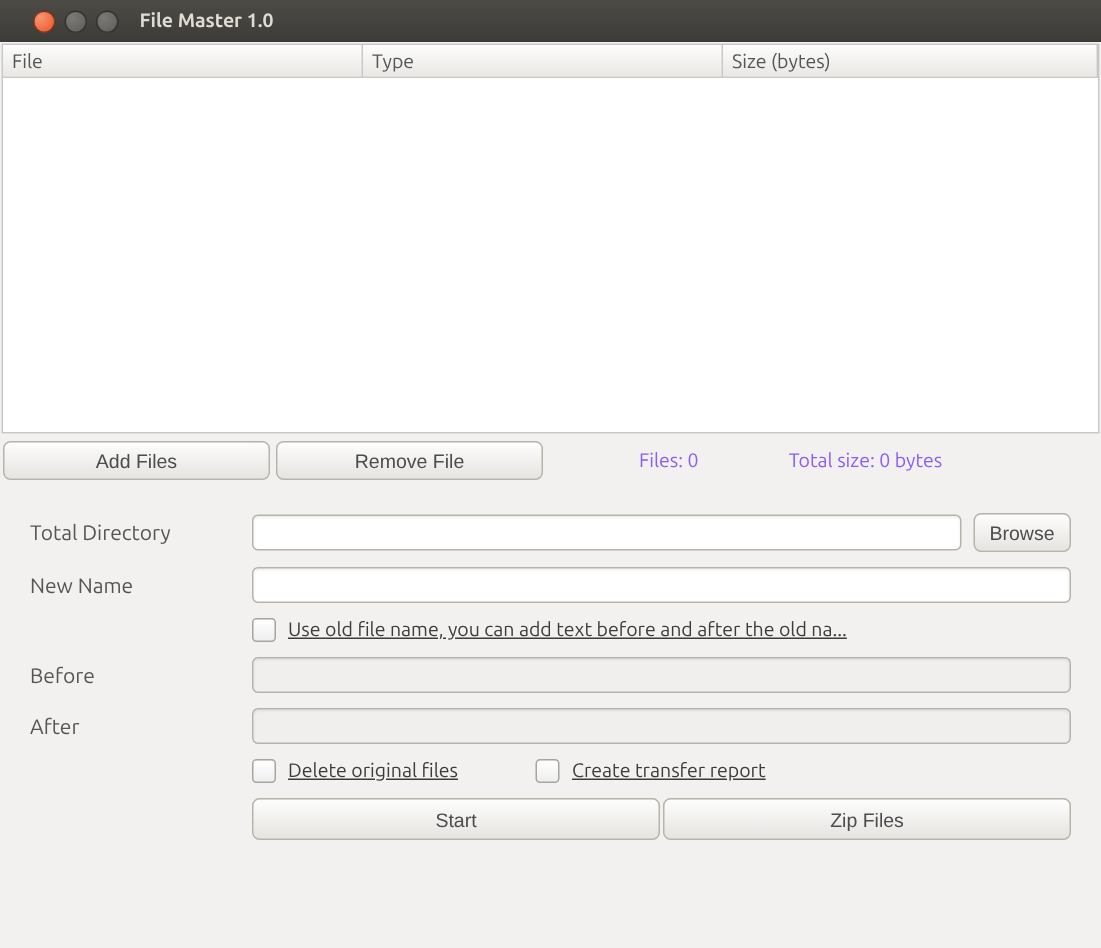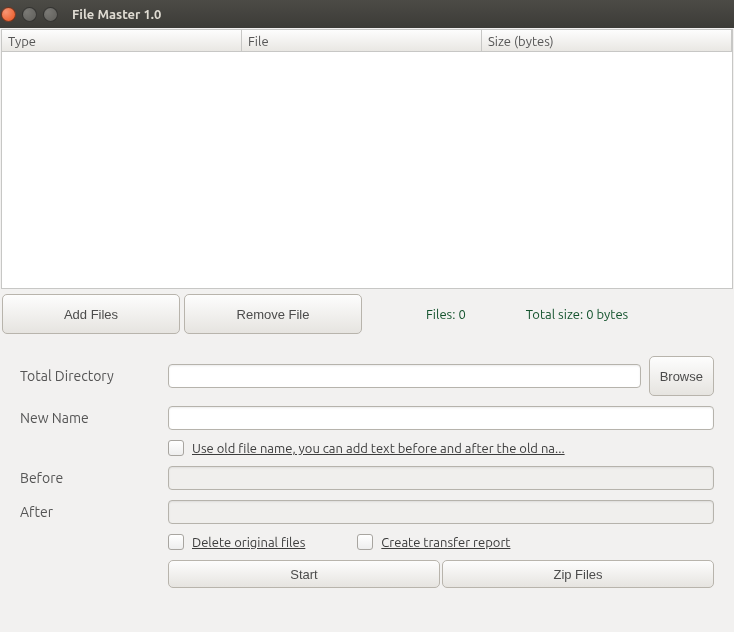--- a/index.html
+++ b/index.html
@@ -1,35 +1,35 @@
 <!DOCTYPE html>
 <html><head>
 <meta charset="utf-8">
 <style>
 * { box-sizing: border-box; margin: 0; padding: 0; }
 body { font-family: "Ubuntu", "Segoe UI", sans-serif; font-size: 13px; color: #3c3c3c; background: #f2f1f0; width: 734px; height: 632px; overflow: hidden; }
-.titlebar { height: 28px; background: linear-gradient(to bottom, #4c4b46, #3c3b37); display: flex; align-items: center; padding: 0 1px; gap: 6px; }
+.titlebar { height: 28px; background: linear-gradient(to bottom, #4c4b46, #3c3b37); display: flex; align-items: center; padding: 0 22px; gap: 6px; }
 .window-controls { display: flex; gap: 6px; }
 .window-btn { width: 15px; height: 15px; border-radius: 50%; border: 1px solid rgba(0,0,0,0.5); display: flex; align-items: center; justify-content: center; }
 .window-btn.close { background: radial-gradient(circle at 30% 30%, #f79674, #e95420); }
 .window-btn.min { background: radial-gradient(circle at 30% 30%, #7a7975, #5f5e5a); }
 .window-btn.max { background: radial-gradient(circle at 30% 30%, #7a7975, #5f5e5a); }
 .title { color: #dfdbd2; font-weight: bold; font-size: 13px; margin-left: 8px; }
 .content { background: #f2f1f0; height: calc(100% - 28px); display: flex; flex-direction: column; }
 .table-area { border: 1px solid #c7c7c5; background: #fff; margin: 1px; display: flex; flex-direction: column; height: 260px; }
 .table-headers { display: flex; height: 22px; }
 .col-header { background: linear-gradient(to bottom, #fdfdfd, #e9e7e3); border-right: 1px solid #c7c7c5; border-bottom: 1px solid #c7c7c5; padding: 2px 6px; font-size: 13px; color: #555; display: flex; align-items: center; cursor: pointer; }
 .col-header:nth-child(1) { width: 240px; }
 .col-header:nth-child(2) { width: 240px; }
 .col-header:nth-child(3) { flex: 1; }
 .table-body { flex: 1; background: #fff; }
 .action-row { display: flex; align-items: center; gap: 4px; padding: 4px 0 4px 2px; }
-.btn { background: linear-gradient(to bottom, #fdfdfd, #e6e4e0); border: 1px solid #b8b4ac; border-radius: 5px; padding: 3px 10px; font-size: 13px; color: #4c4c4c; cursor: pointer; height: 40px; display: flex; align-items: center; justify-content: center; }
+.btn { background: linear-gradient(to bottom, #fdfdfd, #e6e4e0); border: 1px solid #b8b4ac; border-radius: 5px; padding: 3px 10px; font-size: 13px; color: #4c4c4c; cursor: pointer; height: 26px; display: flex; align-items: center; justify-content: center; }
 .btn-wide { width: 178px; }
-.stats { display: flex; gap: 60px; margin-left: 60px; font-size: 13px; color: #14532d; }
+.stats { display: flex; gap: 60px; margin-left: 60px; font-size: 13px; color: #8b5cf6; }
 .form-area { padding: 18px 20px 10px 20px; display: grid; grid-template-columns: 140px 1fr auto; column-gap: 8px; row-gap: 10px; align-items: center; }
 .form-label { font-size: 14px; color: #555; }
 .text-input { height: 24px; border: 1px solid #b6b3ac; border-radius: 4px; padding: 2px 6px; background: #fff; font-size: 13px; width: 100%; box-shadow: inset 0 1px 2px rgba(0,0,0,0.08); }
 .text-input:disabled { background: #f0efed; color: #999; }
 .checkbox-row { display: flex; align-items: center; gap: 8px; text-decoration: underline; }
 .checkbox { width: 16px; height: 16px; border: 1px solid #a8a5a0; border-radius: 3px; background: linear-gradient(to bottom,#fff,#eee); cursor: pointer; flex-shrink: 0; }
 .dual-check-row { display: flex; gap: 52px; }
 .action-btns { display: flex; gap: 2px; }
 .action-btns .btn { flex: 1; height: 28px; }
 .span2 { grid-column: 2 / 4; }
@@ -45,22 +45,22 @@
     <div class="window-btn min"></div>
     <div class="window-btn max"></div>
   </div>
   <div class="title">File Master 1.0</div>
 </div>
 
 <div class="content">
 
   <div class="table-area">
     <div class="table-headers">
+      <div class="col-header">File</div>
       <div class="col-header">Type</div>
-      <div class="col-header">File</div>
       <div class="col-header">Size (bytes)</div>
     </div>
     <div class="table-body"></div>
   </div>
 
   <div class="action-row">
     <button class="btn btn-wide">Add Files</button>
     <button class="btn btn-wide">Remove File</button>
     <div class="stats">
       <div>

